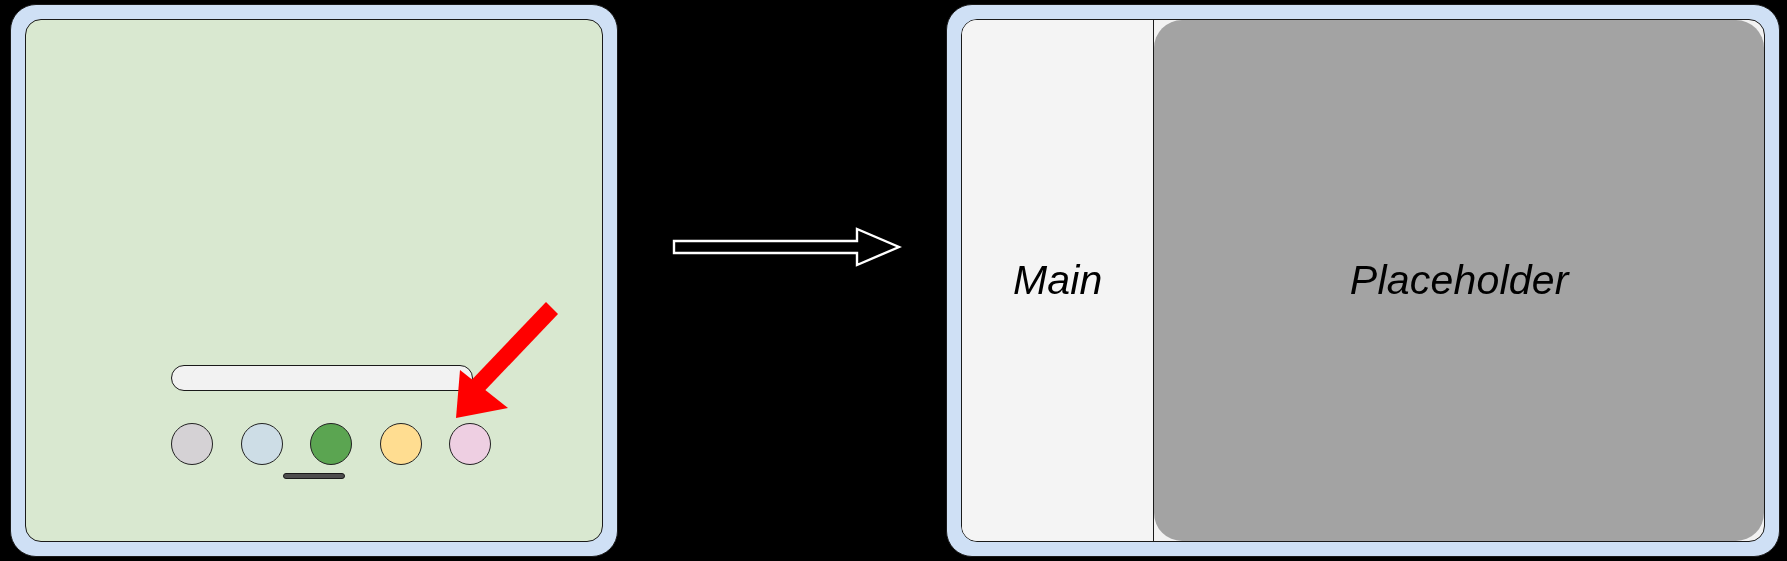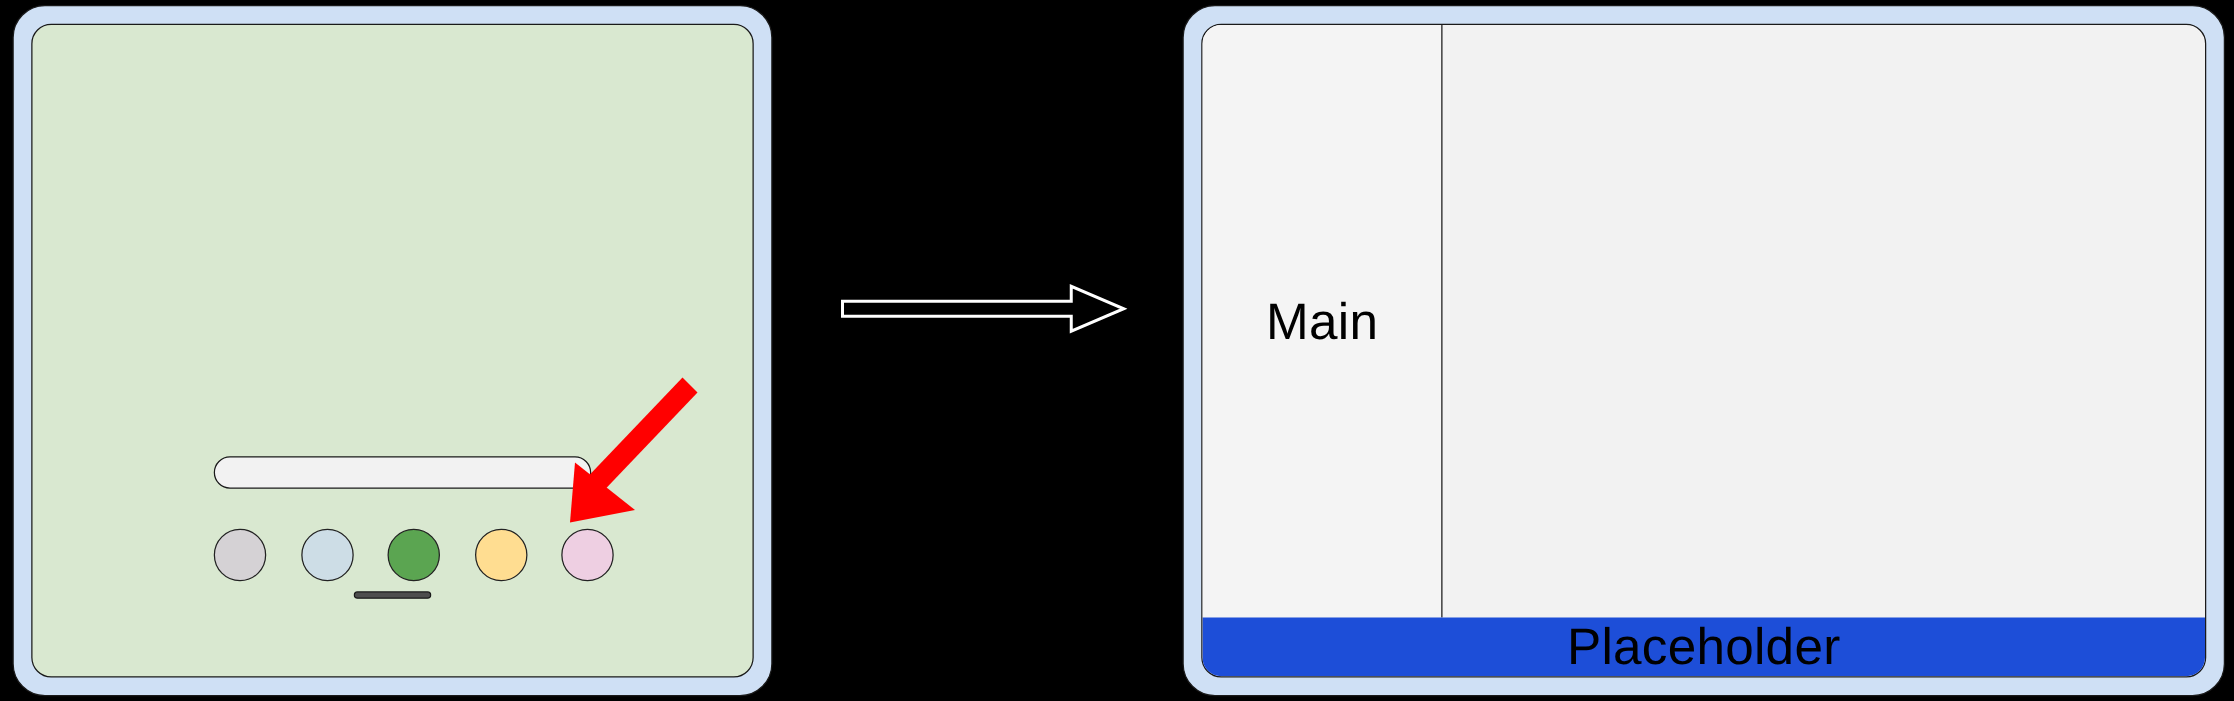--- a/index.html
+++ b/index.html
@@ -31,21 +31,21 @@
     position: absolute;
     left: 14px;
     top: 14px;
     right: 14px;
     bottom: 14px;
     border: 1.5px solid #1a1a1a;
     border-radius: 16px;
     overflow: hidden;
   }
   #screen-before { background: #d9e8d0; }
-  #screen-after  { background: #f2f2f2; display: flex; flex-direction: column; }
+  #screen-after  { background: #f2f2f2; display: flex; flex-direction: row; font-style: italic; }
 
   
   #search-bar {
     position: absolute;
     left: 145px;
     top: 345px;
     width: 302px;
     height: 26px;
     background: #f2f2f2;
     border: 1.4px solid #1a1a1a;
@@ -156,19 +156,19 @@
 
   <svg id="transition-arrow" viewBox="0 0 230 42">
     <path id="transition-arrow-path" d="M 2 15 L 185 15 L 185 3 L 227 21 L 185 39 L 185 27 L 2 27 Z" fill="none" stroke-width="2.4" stroke-linejoin="miter" stroke="#ffffff"></path>
   </svg>
 
   <div class="device" id="device-after" style="background: rgb(207, 224, 245);">
     <div class="screen" id="screen-after">
       <div class="pane" id="pane-main" style="background: rgb(244, 244, 244);">
         <span class="pane-label">Main</span>
       </div>
-      <div class="pane" id="pane-placeholder" style="background: #1d4ed8;">
+      <div class="pane" id="pane-placeholder" style="background: #a3a3a3; border-radius: 28px;">
         <span class="pane-label">Placeholder</span>
       </div>
     </div>
   </div>
 
 </div>
 
 </body></html>

